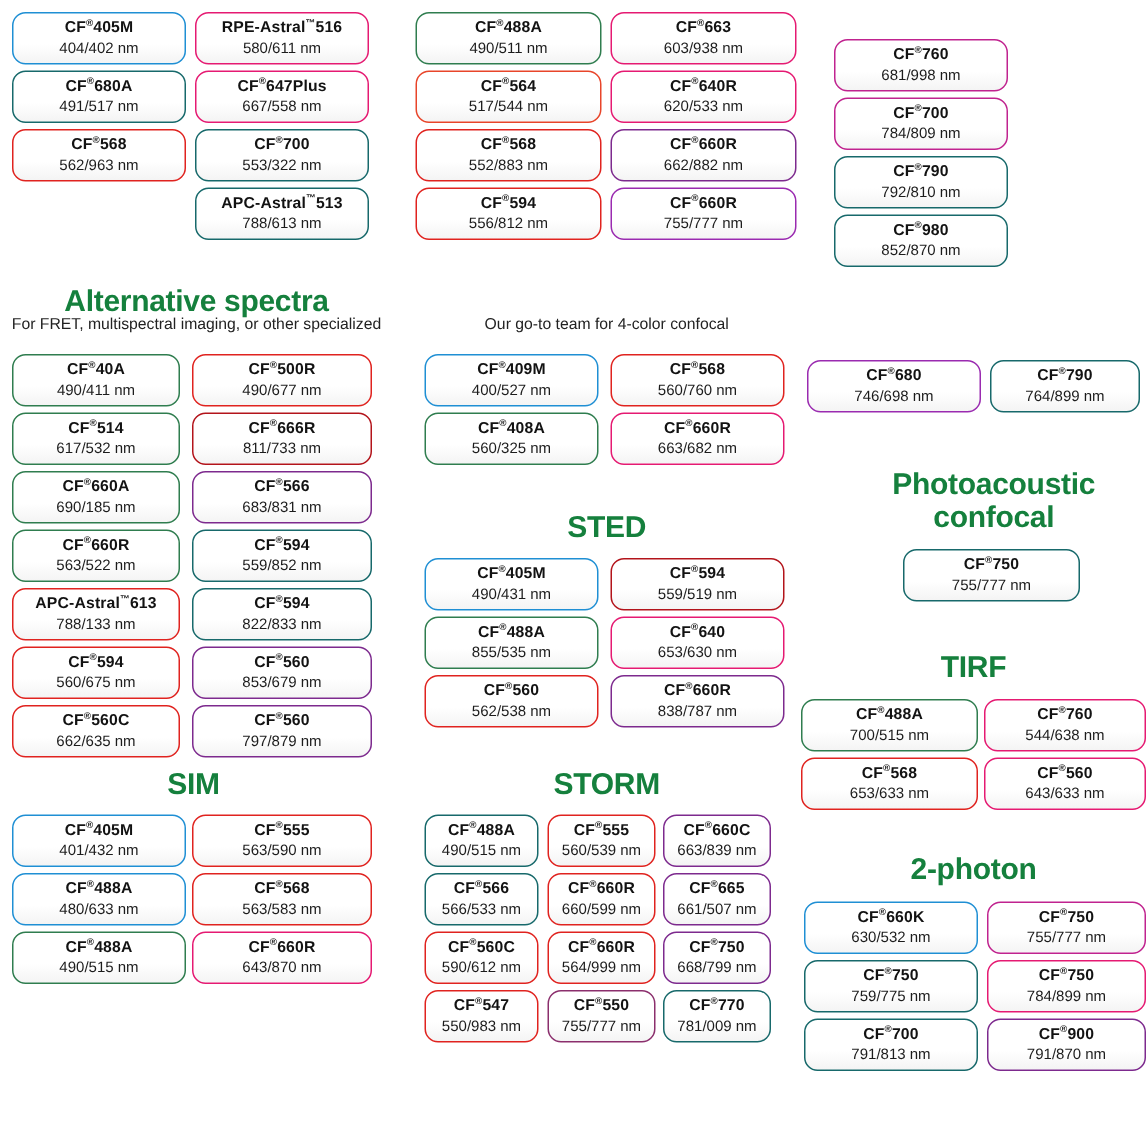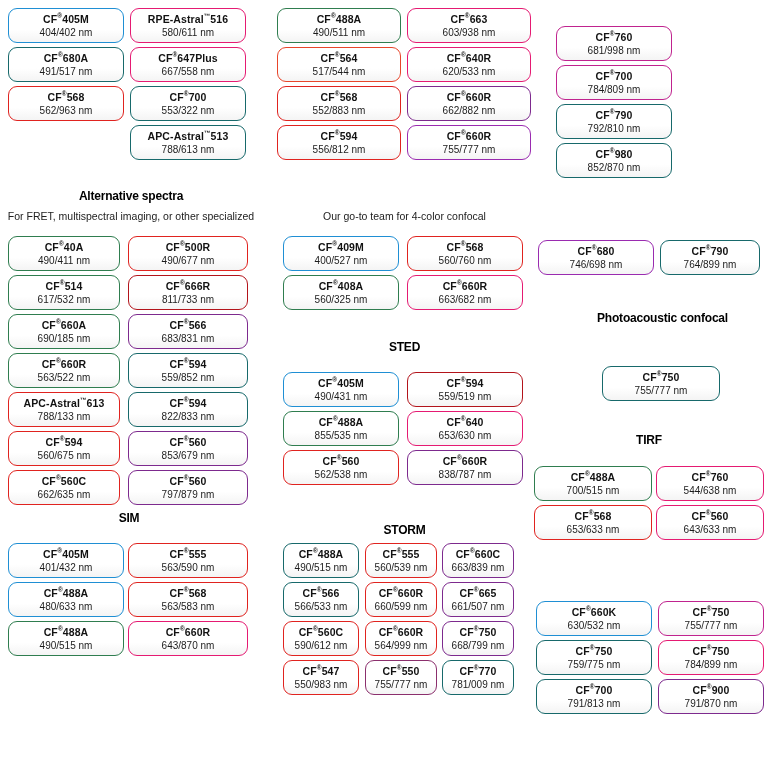--- a/index.html
+++ b/index.html
@@ -68,23 +68,23 @@
   .c-pink   { border-color: #e51a72; }
   .c-magenta{ border-color: #c0238f; }
   .c-purple { border-color: #7d2a8e; }
   .c-violet { border-color: #9a2bb0; }
   .c-plum   { border-color: #8b2f6d; }
 
   
   .sec-title {
     position: absolute;
     text-align: center;
-    font-size: 12px;
+    font-size: 20px;
     font-weight: bold;
-    color: #000000;
+    color: #15803d;
     letter-spacing: -.2px;
     line-height: 1.12;
   }
   .sec-sub {
     position: absolute;
     text-align: center;
     font-size: 10.5px;
     font-weight: normal;
     color: #222;
   }
@@ -337,21 +337,21 @@
       <div class="pill c-red">
         <div class="name">CF<sup>®</sup>568</div>
         <div class="spec">563/583 nm</div>
       </div>
       <div class="pill c-pink">
         <div class="name">CF<sup>®</sup>660R</div>
         <div class="spec">643/870 nm</div>
       </div>
     </div>
 
-  <div class="sec-title" style="left:277px; top:512px; width:255px;margin-top:12px;">STORM</div>
+  <div class="sec-title" style="left:277px; top:512px; width:255px;">STORM</div>
 
   <div class="grid" style="left:283px; top:543px; width:76px; grid-template-columns:76px; grid-auto-rows:35px; row-gap:4px;">
       <div class="pill c-teal">
         <div class="name">CF<sup>®</sup>488A</div>
         <div class="spec">490/515 nm</div>
       </div>
       <div class="pill c-teal">
         <div class="name">CF<sup>®</sup>566</div>
         <div class="spec">566/533 nm</div>
       </div>
@@ -443,20 +443,21 @@
       <div class="pill c-pink">
         <div class="name">CF<sup>®</sup>760</div>
         <div class="spec">544/638 nm</div>
       </div>
       <div class="pill c-pink">
         <div class="name">CF<sup>®</sup>560</div>
         <div class="spec">643/633 nm</div>
       </div>
     </div>
 
+  <div class="sec-title" style="left:538px; top:569px; width:222px;">2-photon</div>
 
   <div class="grid" style="left:536px; top:601px; width:116px; grid-template-columns:116px; grid-auto-rows:35px; row-gap:4px;">
       <div class="pill c-blue">
         <div class="name">CF<sup>®</sup>660K</div>
         <div class="spec">630/532 nm</div>
       </div>
       <div class="pill c-teal">
         <div class="name">CF<sup>®</sup>750</div>
         <div class="spec">759/775 nm</div>
       </div>

